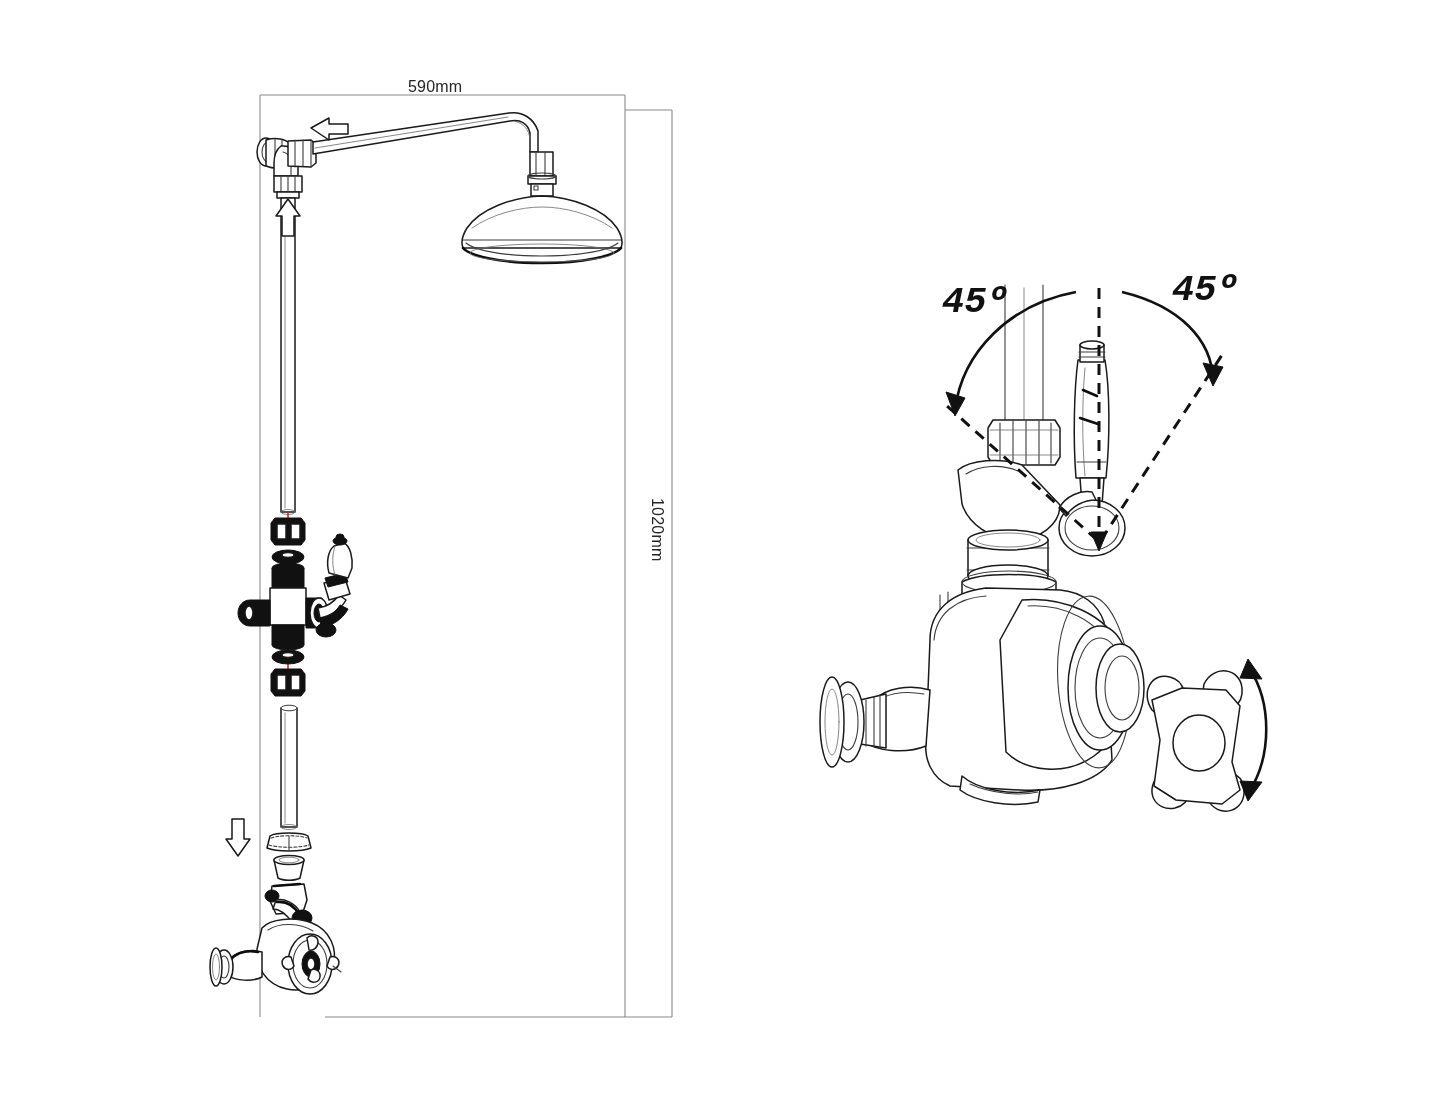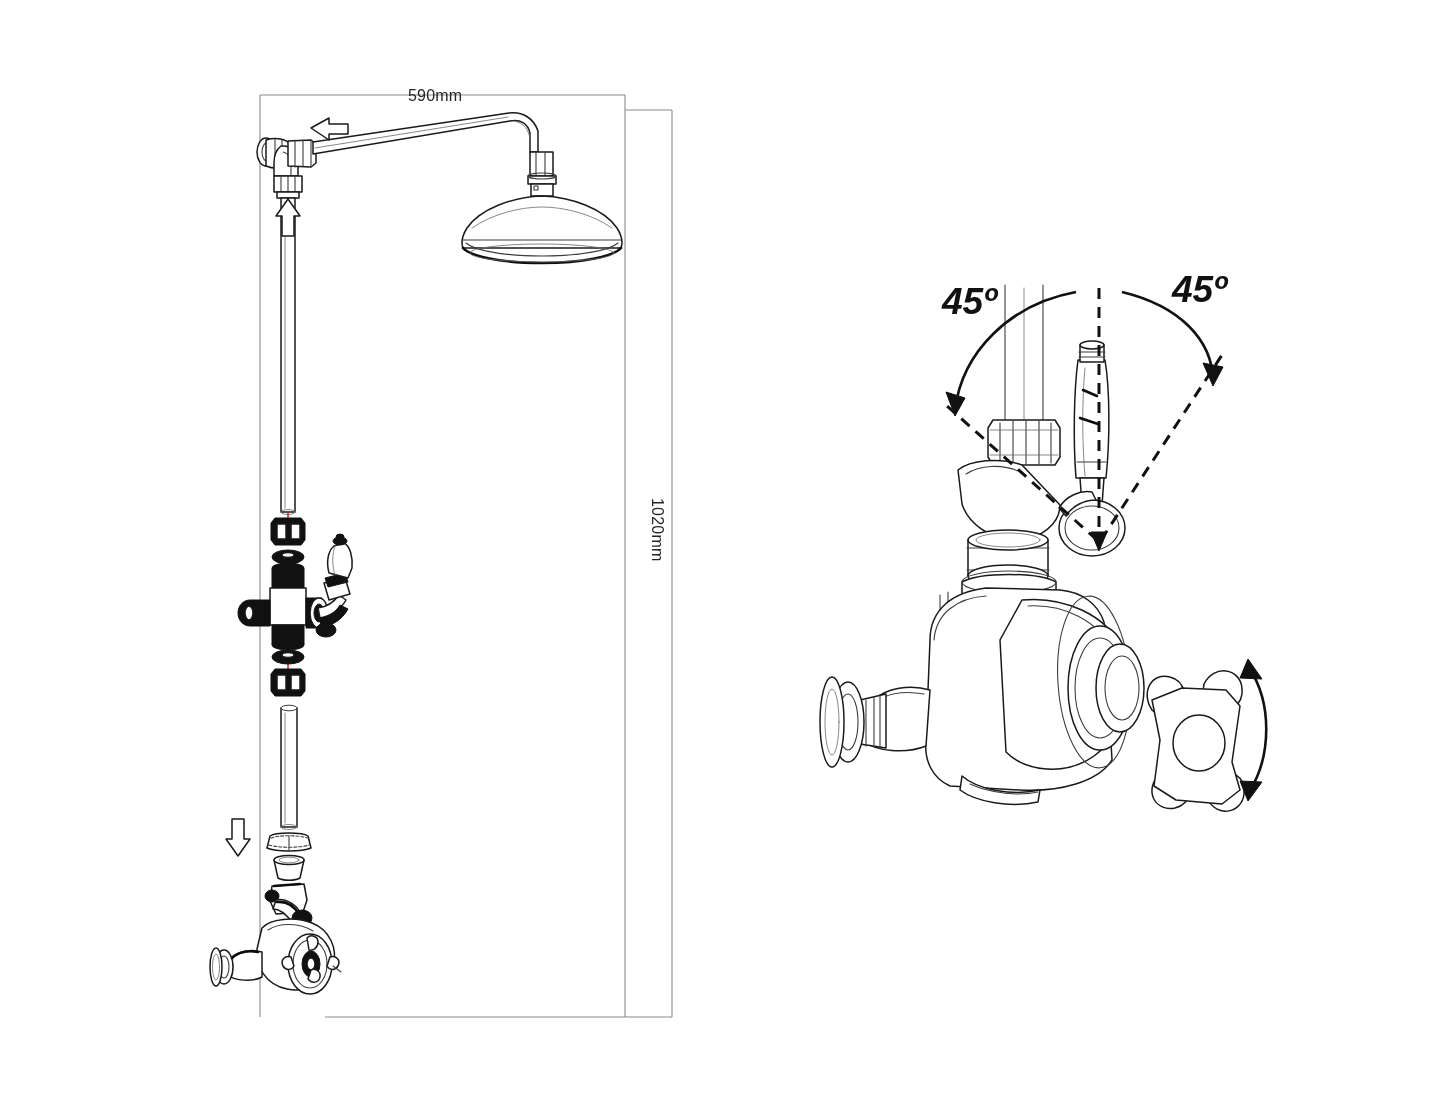--- a/index.html
+++ b/index.html
@@ -25,31 +25,30 @@
     position: absolute;
     font-family: "Liberation Sans", sans-serif;
     font-size: 16px;
     color: #262626;
     letter-spacing: 0.2px;
     white-space: nowrap;
   }
   #dim-width-label {
     left: 408px;
     top: 78px;
-    margin-top: 9px;
   }
   #dim-height-label {
     left: 666px;
     top: 498px;
     transform: rotate(90deg);
     transform-origin: left top;
   }
   .angle-label {
     position: absolute;
-    font-family: Liberation Sans, sans-serif;
+    font-family: Liberation Mono, monospace;
     font-weight: bold;
     font-style: italic;
     font-size: 37px;
     color: #111111;
     white-space: nowrap;
   }
   #angle-left-label {
     left: 942px;
     top: 281px;
   }

